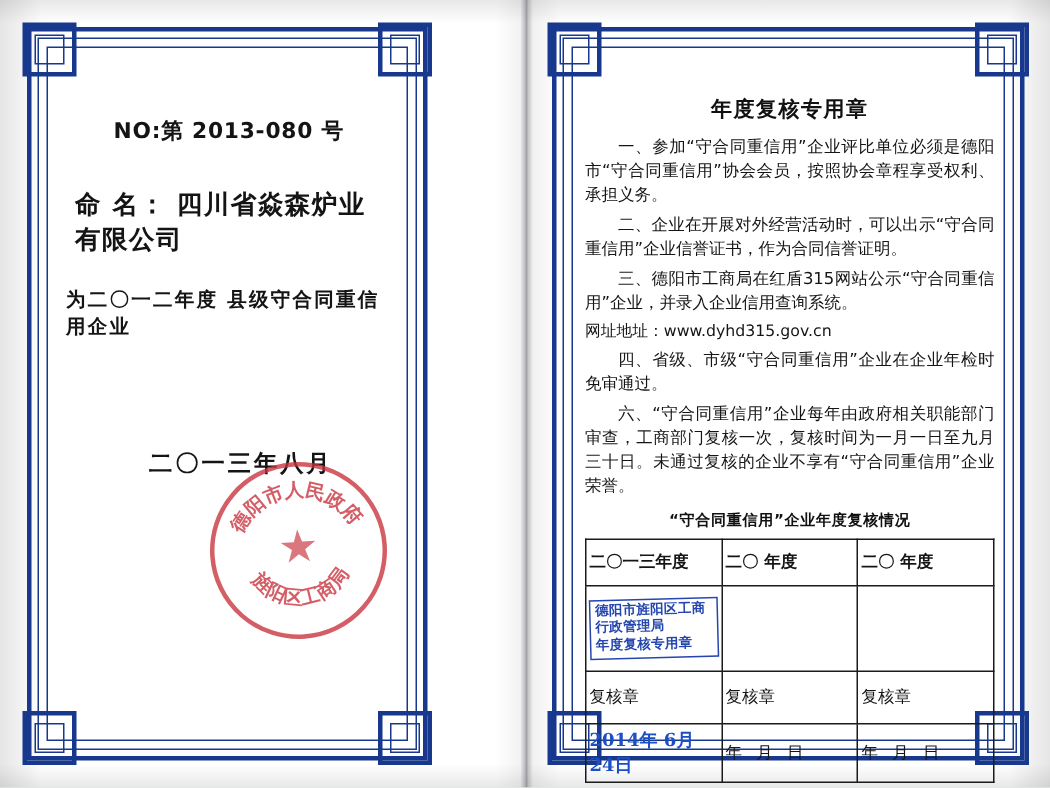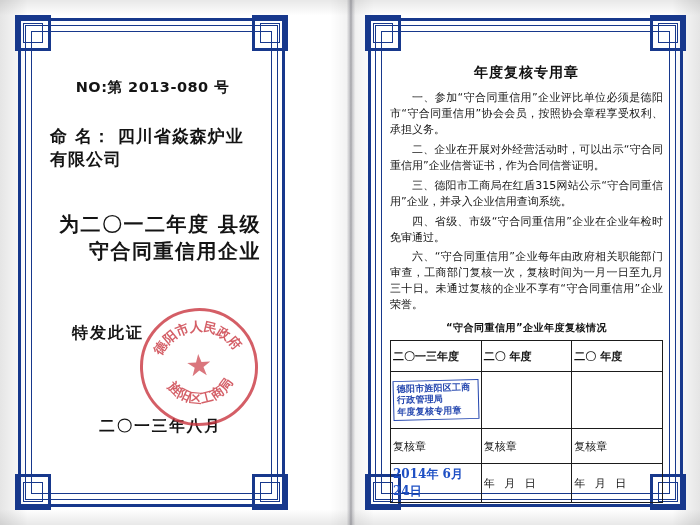--- a/index.html
+++ b/index.html
@@ -114,25 +114,25 @@
   }
   .cert-name-row {
     margin-top: 28px;
     font-size: 17px;
     font-weight: 700;
     letter-spacing: 1px;
     color: #141414;
     padding-left: 6px;
   }
   .cert-award {
-    margin-top: 40px;
-    font-size: 20px;
+    margin-top: 20px;
+    font-size: 13px;
     font-weight: 700;
     letter-spacing: 1.5px;
-    text-align: right;
+    text-align: left;
     color: #141414;
   }
   .cert-issue {
     margin-top: 58px;
     font-size: 16px;
     font-weight: 700;
     letter-spacing: 2px;
     padding-left: 28px;
     color: #141414;
   }
@@ -282,21 +282,20 @@
         <span>号</span>
       </div>
 
       <div class="cert-name-row">
         <span>命 名：</span>
         <span>四川省焱森炉业有限公司</span>
       </div>
 
       <div class="cert-award">为二〇一二年度 县级守合同重信用企业</div>
 
-      <div class="cert-issue">特发此证</div>
 
       <div class="cert-date">二〇一三年八月</div>
     </div>
 
     <div class="seal">
       <svg class="seal-arc" viewBox="0 0 112 112">
         <defs>
           <path id="arcTop" d="M 14,62 A 42,42 0 0 1 98,62" fill="none"></path>
           <path id="arcBot" d="M 20,66 A 38,38 0 0 0 92,66" fill="none"></path>
         </defs>
@@ -323,20 +322,23 @@
     <div class="corner bl"></div>
     <div class="corner br"></div>
 
     <div class="right-content">
       <div class="notice-title">年度复核专用章</div>
 
       <div class="notice-item">一、参加“守合同重信用”企业评比单位必须是德阳市“守合同重信用”协会会员，按照协会章程享受权利、承担义务。</div>
       <div class="notice-item">二、企业在开展对外经营活动时，可以出示“守合同重信用”企业信誉证书，作为合同信誉证明。</div>
       <div class="notice-item">三、德阳市工商局在红盾315网站公示“守合同重信用”企业，并录入企业信用查询系统。</div>
 
+      <div class="notice-url">
+        <span>网址地址：</span><span>www.dyhd315.gov.cn</span>
+      </div>
 
       <div class="notice-item">四、省级、市级“守合同重信用”企业在企业年检时免审通过。</div>
       <div class="notice-item">六、“守合同重信用”企业每年由政府相关职能部门审查，工商部门复核一次，复核时间为一月一日至九月三十日。未通过复核的企业不享有“守合同重信用”企业荣誉。</div>
 
       <div class="review-title">“守合同重信用”企业年度复核情况</div>
 
       <table class="review">
         <tbody>
             <tr class="row-year">
           <td>二〇一三年度</td>

